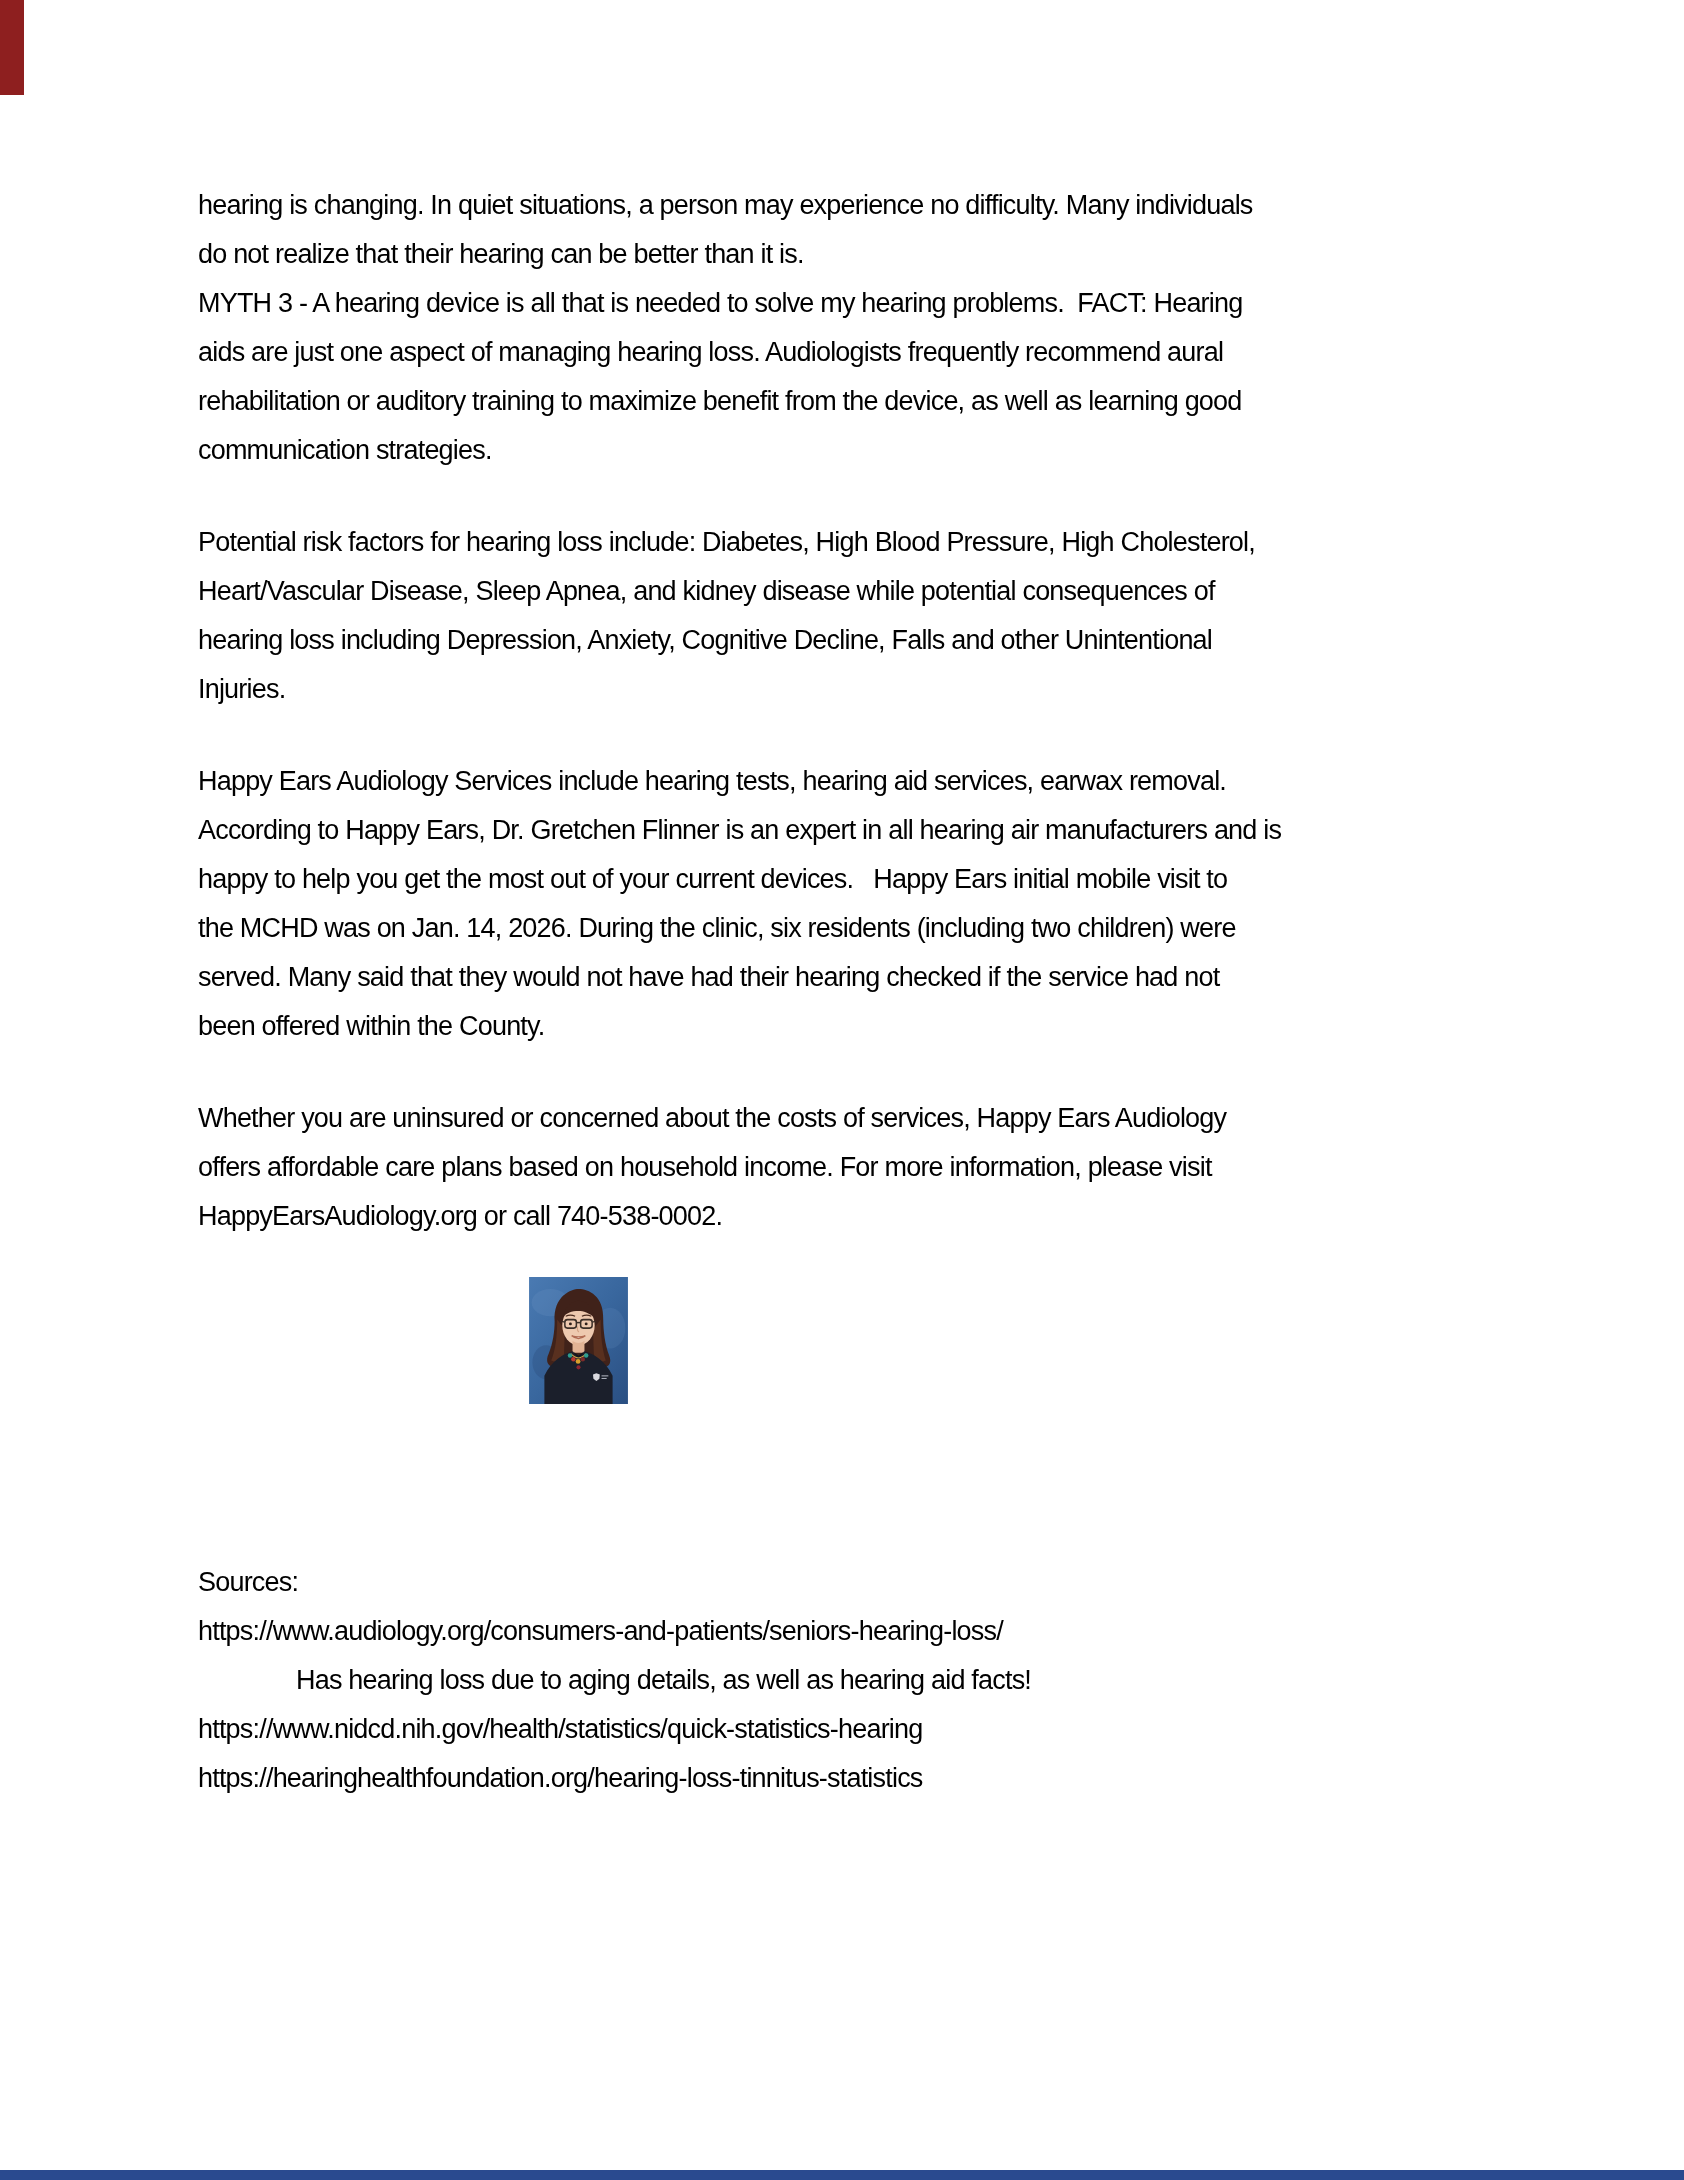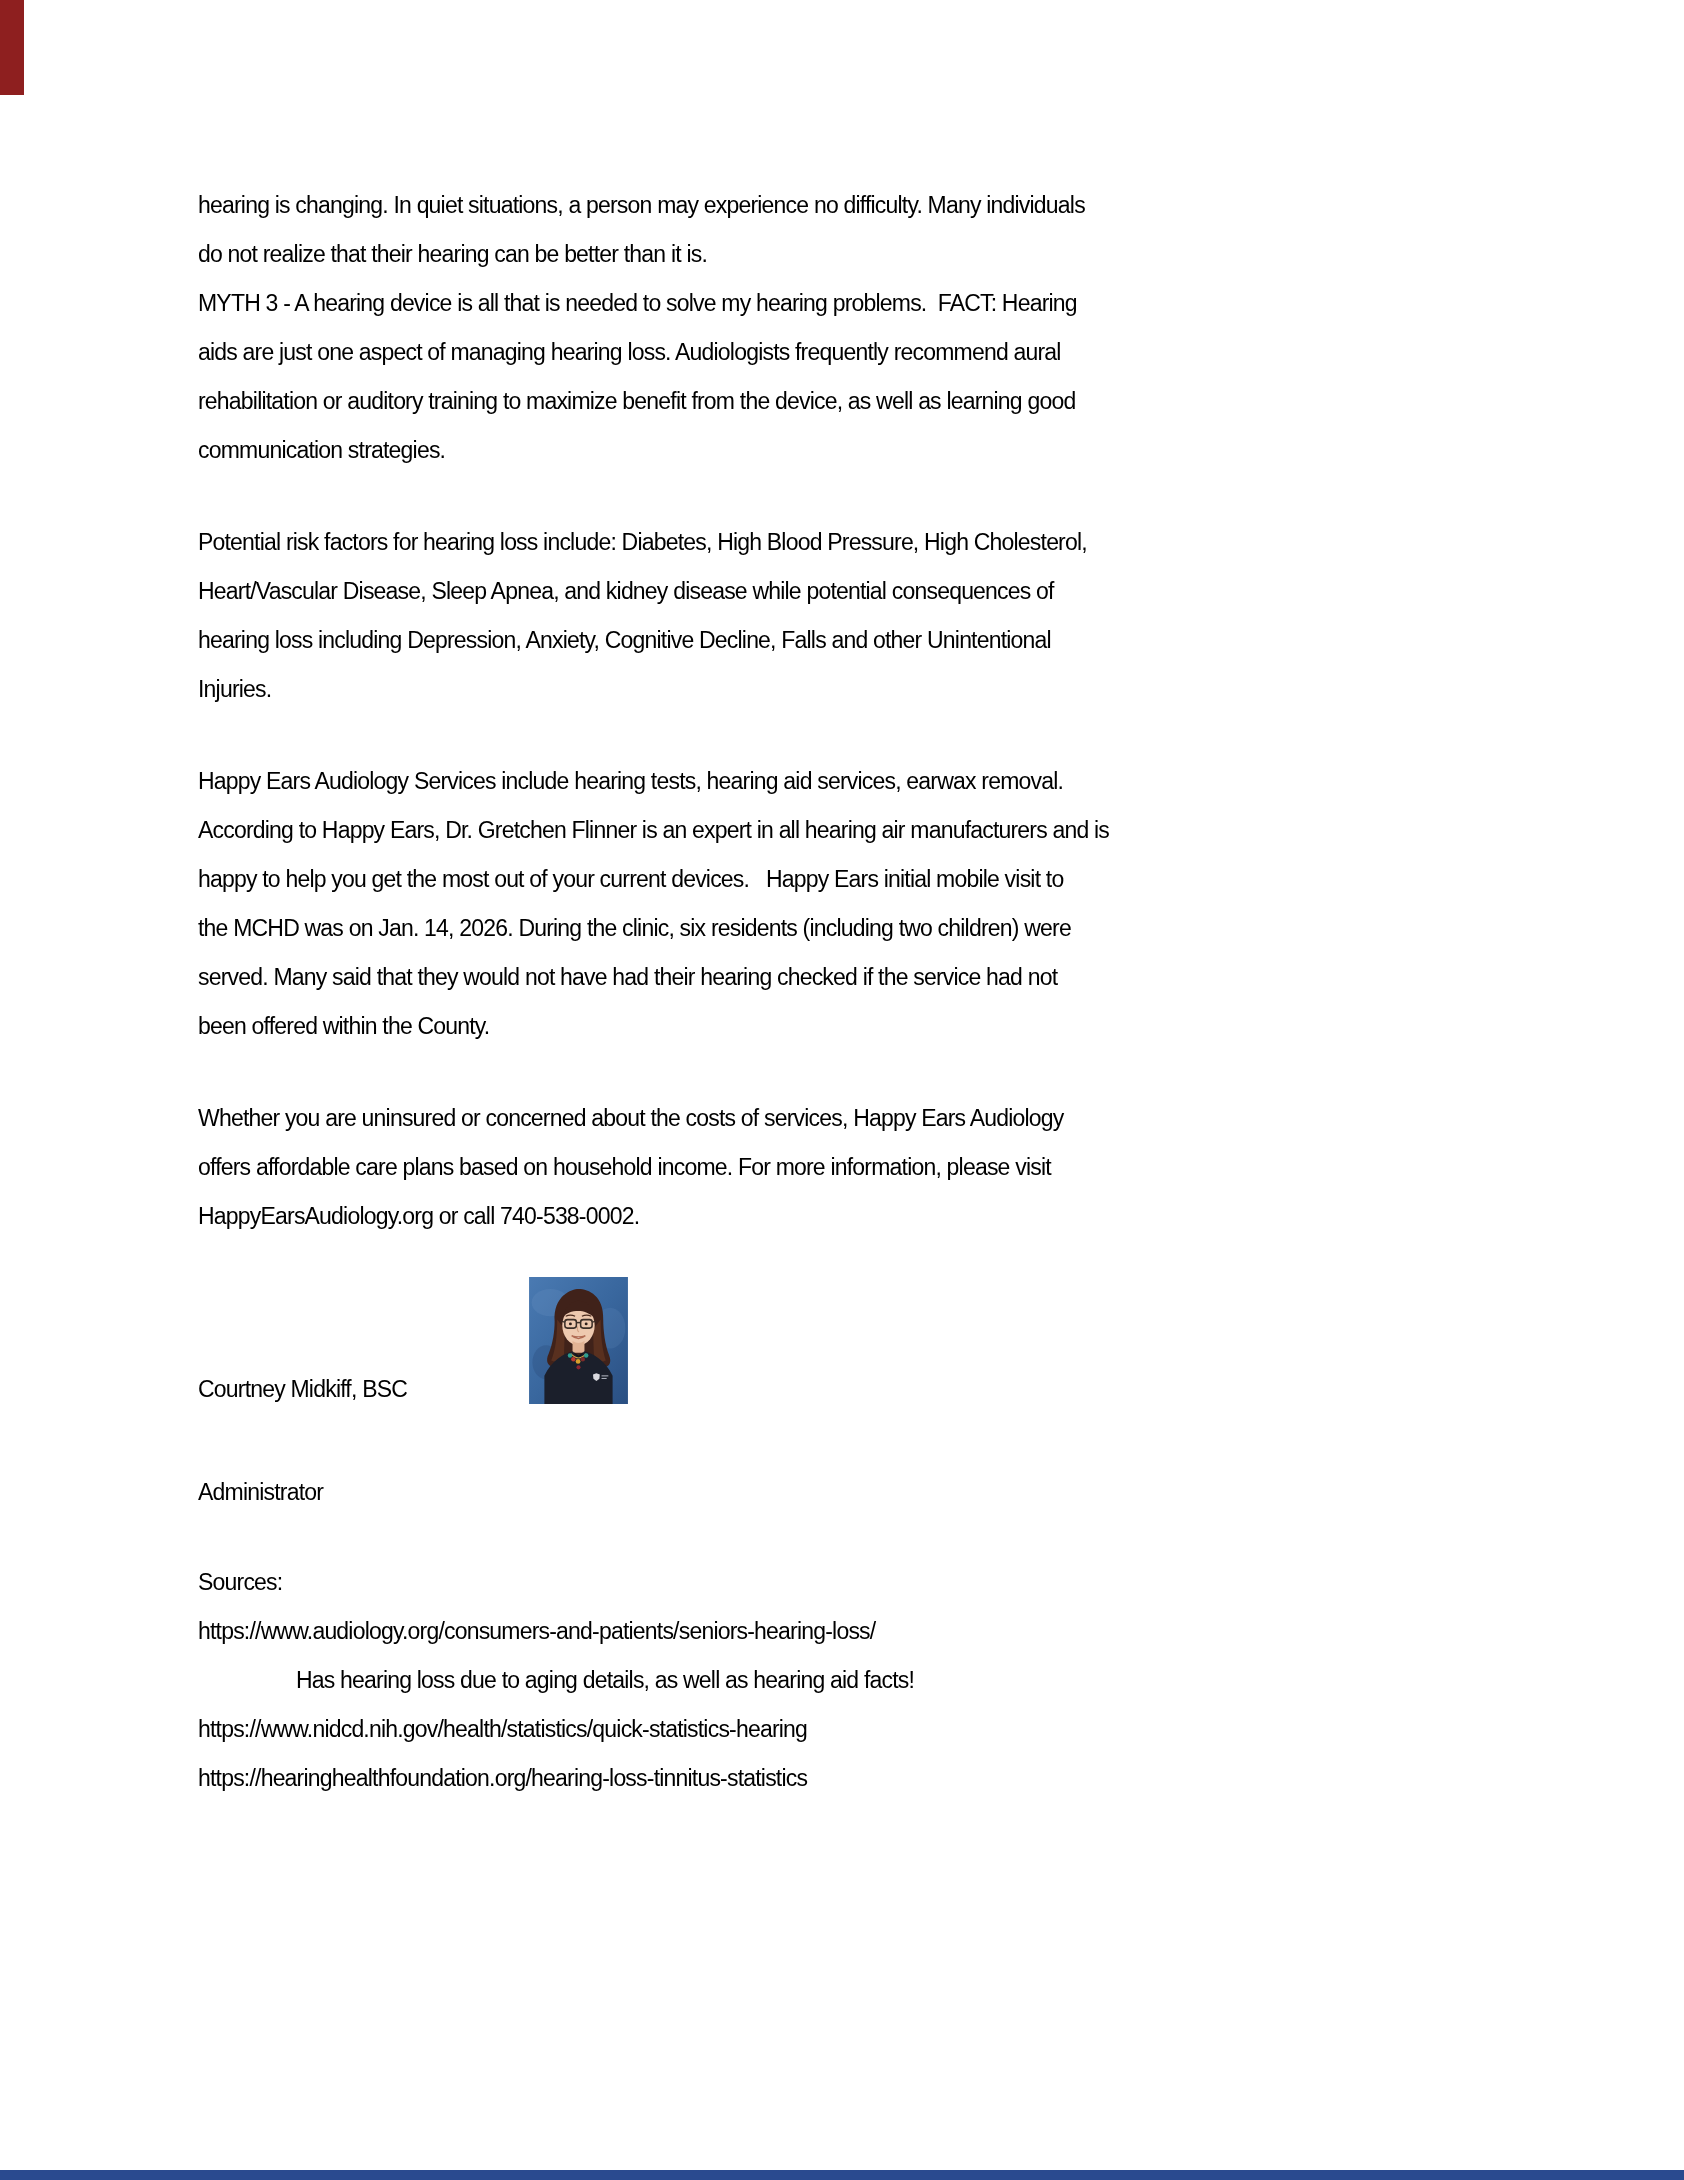--- a/index.html
+++ b/index.html
@@ -7,21 +7,21 @@
     position:relative;
     width:1685px;height:2181px;
     background:#ffffff;
     overflow:hidden;
     font-family:"Liberation Sans",sans-serif;
     color:#000000;
   }
   .textblock{
     position:absolute;
     left:198px;
-    font-size:23px;
+    font-size:27px;
     letter-spacing:-0.8px;
     white-space:pre;
     tab-size:98px;
     color:#000000;
   }
   .line{height:49px;line-height:49px;}
   .blank{height:43px;}
   #body-text{top:181px;}
   #signature-block{top:1311px;}
   #sources-block{top:1558px;}
@@ -44,24 +44,20 @@
 <body>
 
 <div class="page">
 
   <div class="edge-top-left" style="background-color: rgb(142, 31, 31);"></div>
 
   <div class="edge-bottom" style="background-color: rgb(42, 74, 143);"></div>
 
   <div id="body-text" class="textblock"><div class="line">hearing is changing. In quiet situations, a person may experience no difficulty. Many individuals</div><div class="line">do not realize that their hearing can be better than it is.</div><div class="line">MYTH 3 - A hearing device is all that is needed to solve my hearing problems.  FACT: Hearing</div><div class="line">aids are just one aspect of managing hearing loss. Audiologists frequently recommend aural</div><div class="line">rehabilitation or auditory training to maximize benefit from the device, as well as learning good</div><div class="line">communication strategies.</div><div class="line blank"></div><div class="line">Potential risk factors for hearing loss include: Diabetes, High Blood Pressure, High Cholesterol,</div><div class="line">Heart/Vascular Disease, Sleep Apnea, and kidney disease while potential consequences of</div><div class="line">hearing loss including Depression, Anxiety, Cognitive Decline, Falls and other Unintentional</div><div class="line">Injuries.</div><div class="line blank"></div><div class="line">Happy Ears Audiology Services include hearing tests, hearing aid services, earwax removal.</div><div class="line">According to Happy Ears, Dr. Gretchen Flinner is an expert in all hearing air manufacturers and is</div><div class="line">happy to help you get the most out of your current devices.   Happy Ears initial mobile visit to</div><div class="line">the MCHD was on Jan. 14, 2026. During the clinic, six residents (including two children) were</div><div class="line">served. Many said that they would not have had their hearing checked if the service had not</div><div class="line">been offered within the County.</div><div class="line blank"></div><div class="line">Whether you are uninsured or concerned about the costs of services, Happy Ears Audiology</div><div class="line">offers affordable care plans based on household income. For more information, please visit</div><div class="line">HappyEarsAudiology.org or call 740-538-0002.</div></div>
 
-  <div id="signature-block" class="textblock">
-    <div class="line">Courtney Midkiff, BSC</div>
-    <div class="line">Administrator</div>
-  </div>
 
   <div class="photo">
     <svg viewBox="0 0 116 149" xmlns="http://www.w3.org/2000/svg">
       <defs>
         <linearGradient id="bgGrad" x1="0" y1="0" x2="1" y2="1">
           <stop offset="0" stop-color="#4a7ab2"></stop>
           <stop offset="0.5" stop-color="#39679e"></stop>
           <stop offset="1" stop-color="#2a4f82"></stop>
         </linearGradient>
       </defs>

